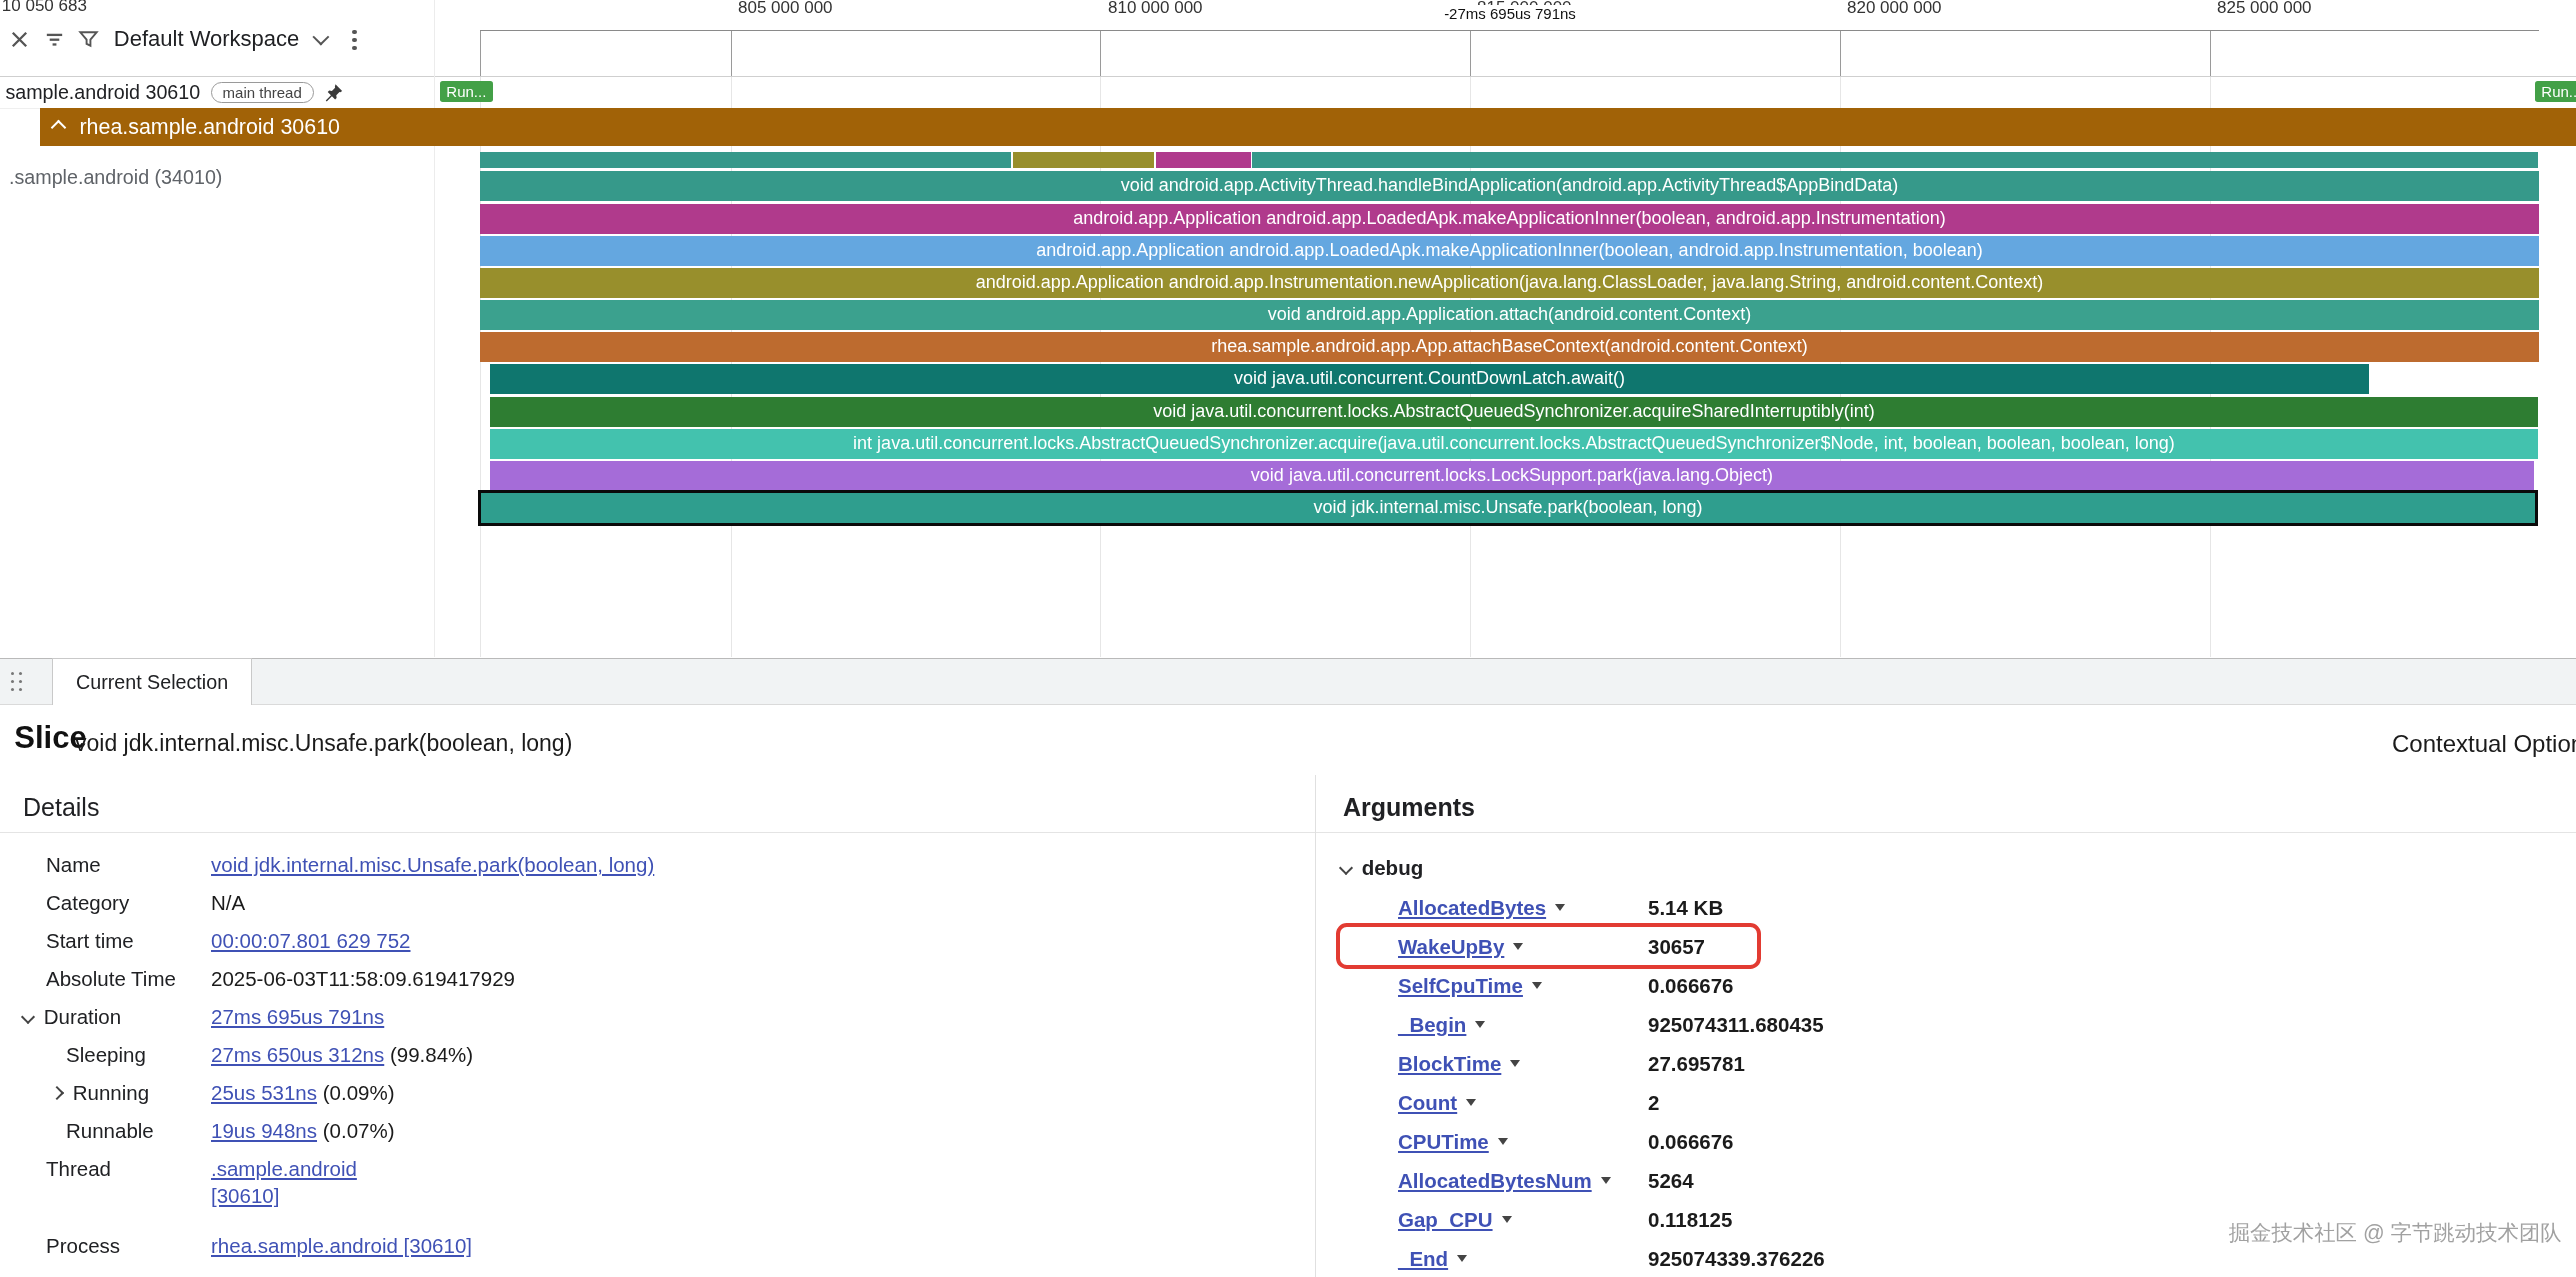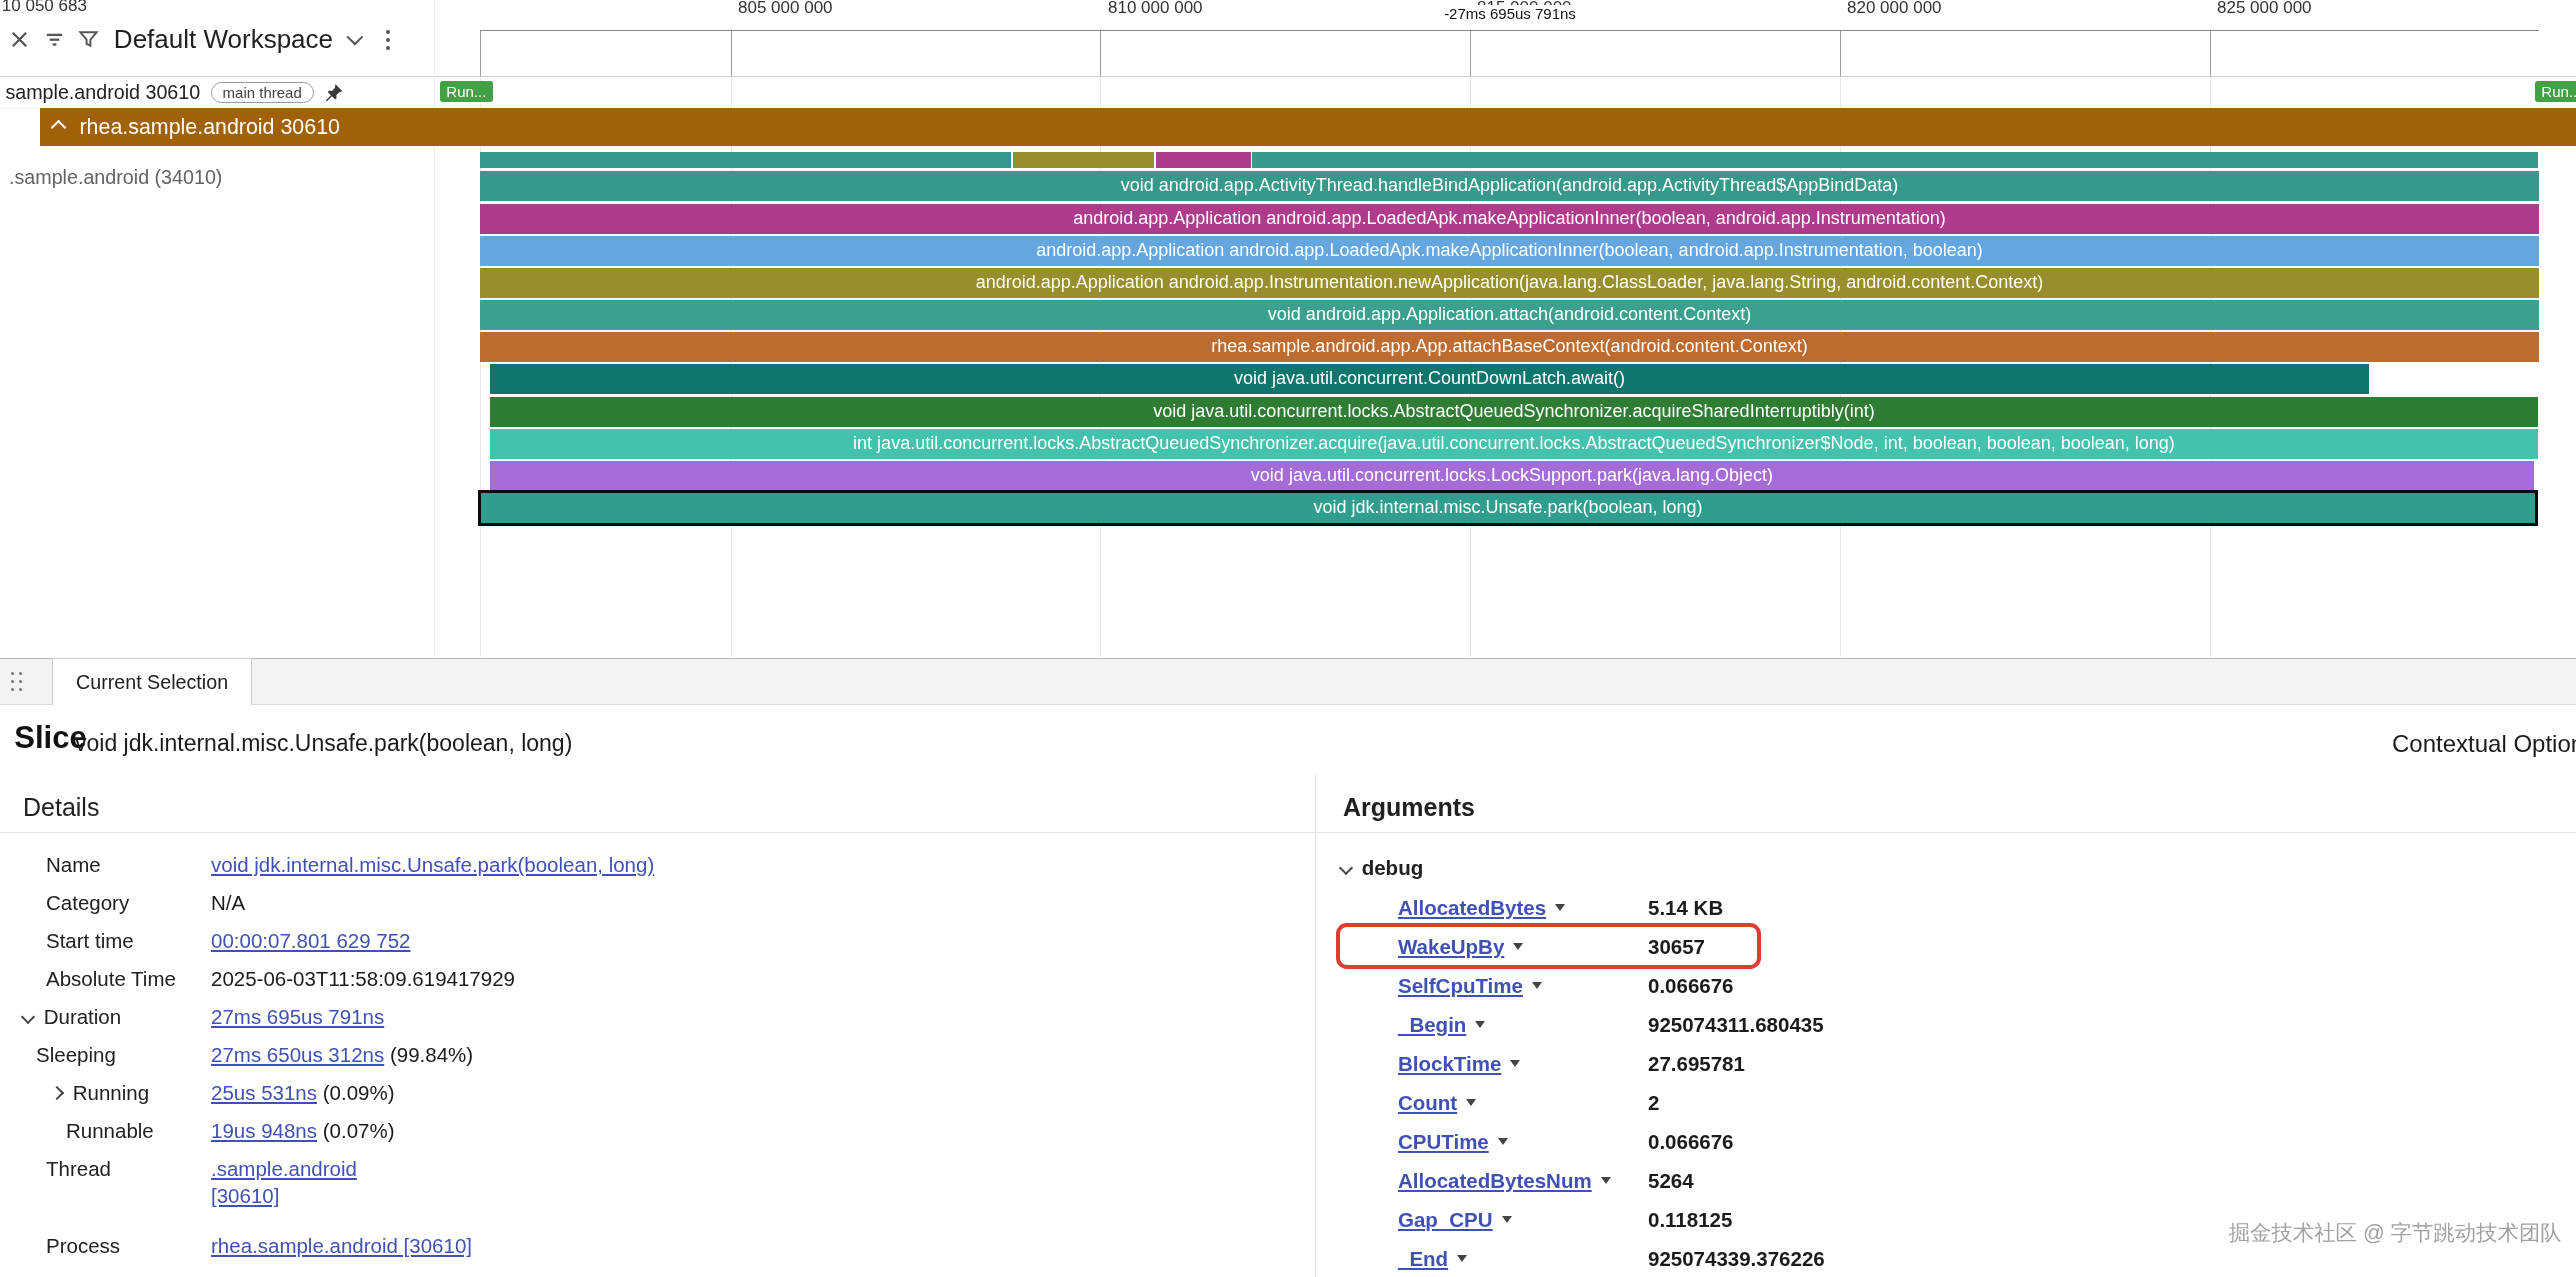--- a/index.html
+++ b/index.html
@@ -13,21 +13,21 @@
   .gridline{position:absolute;top:76px;height:581px;width:0.9px;background:#e6e6e6;}
   .ruler-sep{position:absolute;left:0;top:76px;width:2576px;height:0.9px;background:#cfcfcf;}
   .panel-border{position:absolute;left:434px;top:0;width:0.9px;height:657px;background:#ececec;}
   .sel-line{position:absolute;left:480px;width:2059px;top:29.5px;height:0.9px;background:#8a8a8a;}
   .sel-dur{position:absolute;left:1510px;transform:translateX(-50%);top:5.4px;font-size:15px;color:#111;
            background:#fff;padding:0 9px;white-space:nowrap;z-index:1;}
 
   
   .wsbar{position:absolute;left:0;top:14.3px;width:434px;height:50px;display:flex;align-items:center;}
   .icon-btn{width:29px;height:29px;margin-left:5.4px;display:flex;align-items:center;justify-content:center;flex:none;}
-  .ws-title{font-size:26px;color:#202124;margin-left:10.7px;white-space:nowrap;}
+  .ws-title{font-size:22px;color:#202124;margin-left:10.7px;white-space:nowrap;}
   .chev{display:inline-block;width:9.8px;height:9.8px;border-right:2.7px solid #555;border-bottom:2.7px solid #555;flex:none;}
   .cdown{transform:rotate(45deg);}
   .cright{transform:rotate(-45deg);}
   .cup{transform:rotate(-135deg);}
   .ws-chev{margin-left:16px;margin-top:-5.4px;}
   .kebab{width:4.5px;height:4.5px;border-radius:50%;background:#555;box-shadow:0 8px 0 #555,0 16px 0 #555;
          margin-left:25px;margin-top:-14.3px;flex:none;}
 
   
   .pinned-row{position:absolute;left:0;top:77px;width:434px;height:31px;display:flex;align-items:center;
@@ -248,21 +248,21 @@
           <div class="dval"><span>2025-06-03T11:58:09.619417929</span></div>
         </div>
         <div class="drow">
           <div class="dlab" style="padding-left: 23px;">
             <span class="chev cdown"></span>
             <span>Duration</span>
           </div>
           <div class="dval"><span class="lnk">27ms 695us 791ns</span></div>
         </div>
         <div class="drow">
-          <div class="dlab" style="padding-left: 36px;">
+          <div class="dlab" style="padding-left: 66px;">
             <span>Sleeping</span>
           </div>
           <div class="dval"><span class="lnk">27ms 650us 312ns</span><span> (99.84%)</span></div>
         </div>
         <div class="drow">
           <div class="dlab" style="padding-left: 52px;">
             <span class="chev cright"></span>
             <span>Running</span>
           </div>
           <div class="dval"><span class="lnk">25us 531ns</span><span> (0.09%)</span></div>

